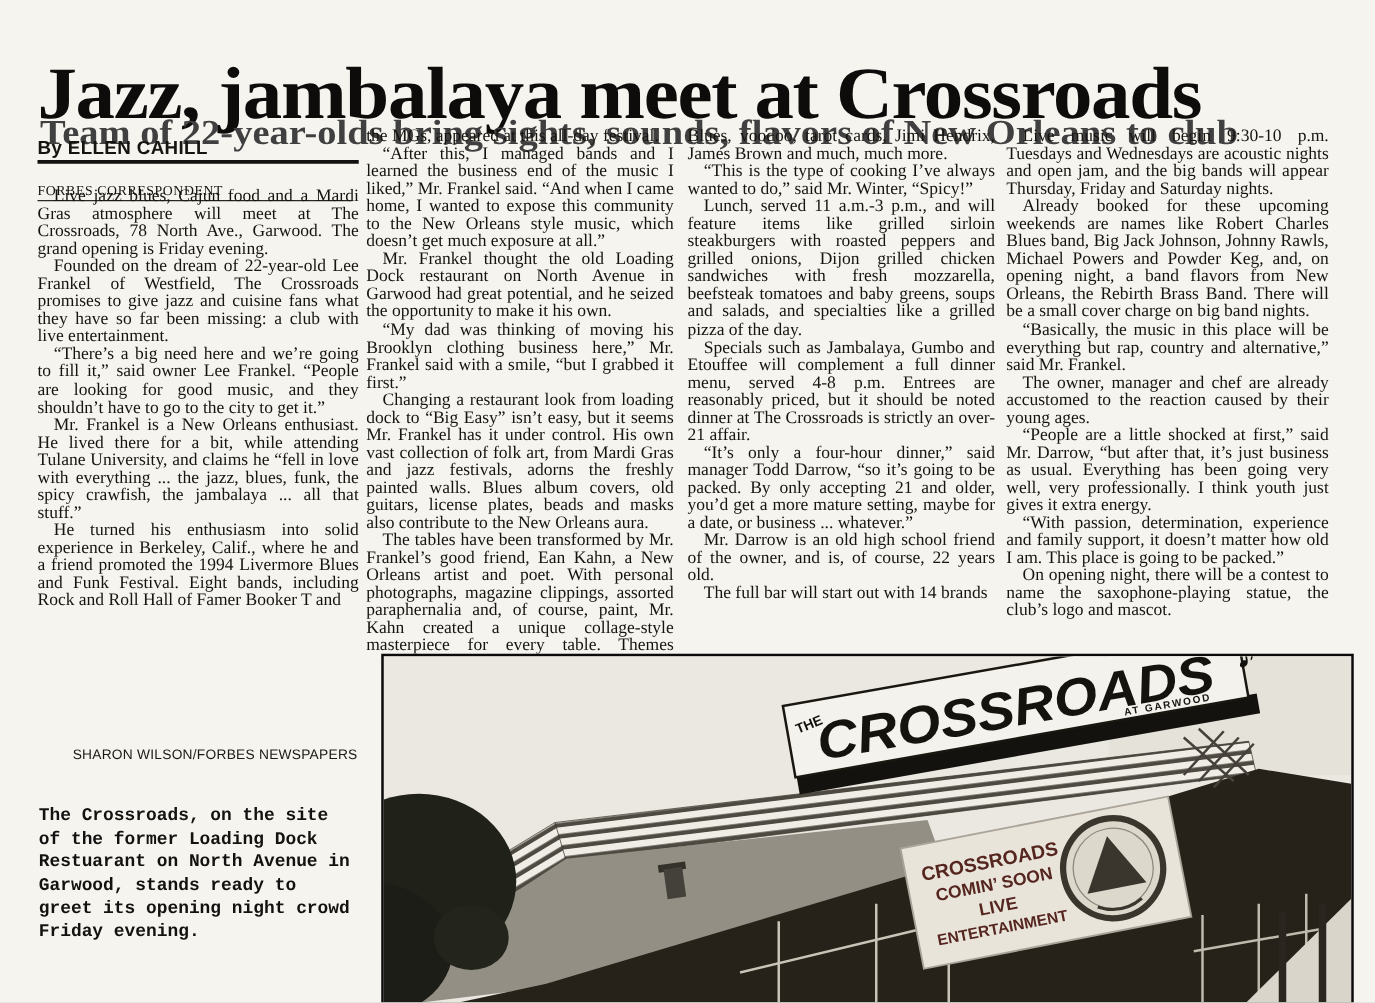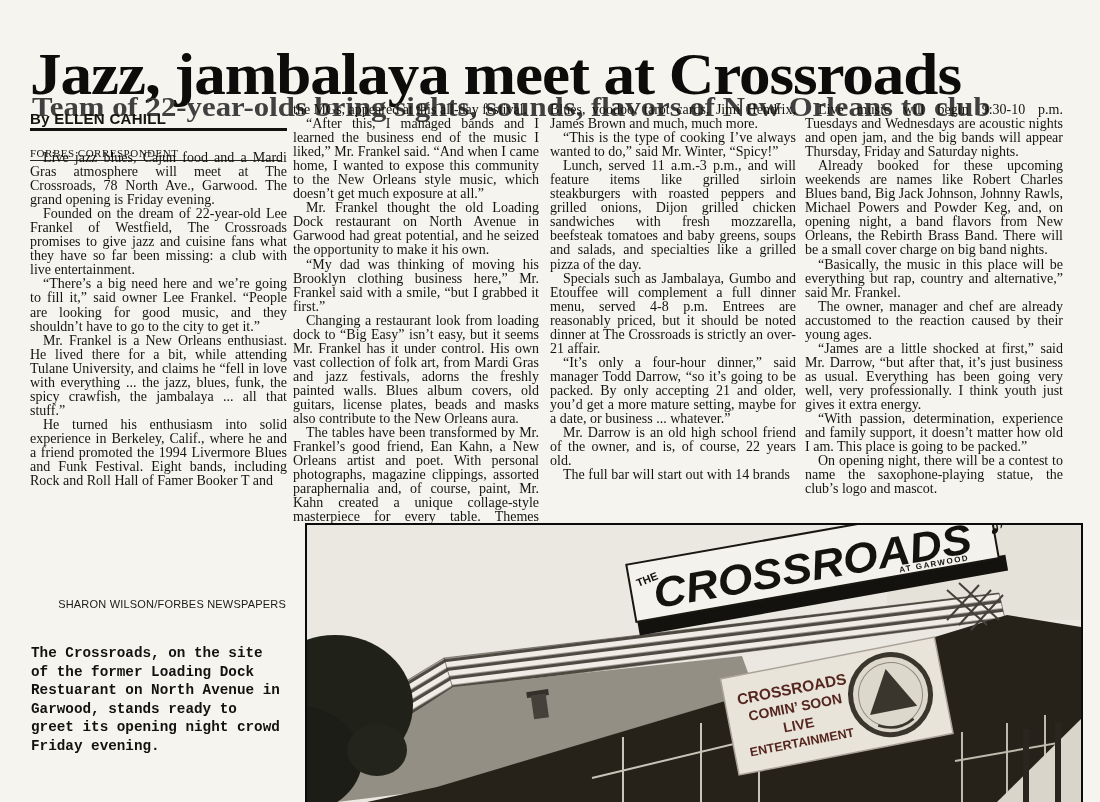--- a/index.html
+++ b/index.html
@@ -79,21 +79,21 @@
       <p class="para">Specials such as Jambalaya, Gumbo and Etouffee will complement a full dinner menu, served 4-8 p.m. Entrees are reasonably priced, but it should be noted dinner at The Crossroads is strictly an over-21 affair.</p>
       <p class="para">“It’s only a four-hour dinner,” said manager Todd Darrow, “so it’s going to be packed. By only accepting 21 and older, you’d get a more mature setting, maybe for a date, or business ... whatever.”</p>
       <p class="para">Mr. Darrow is an old high school friend of the owner, and is, of course, 22 years old.</p>
       <p class="para">The full bar will start out with 14 brands</p>
     </div>
   <div class="col col-4">
       <p class="para">Live music will begin 9:30-10 p.m. Tuesdays and Wednesdays are acoustic nights and open jam, and the big bands will appear Thursday, Friday and Saturday nights.</p>
       <p class="para">Already booked for these upcoming weekends are names like Robert Charles Blues band, Big Jack Johnson, Johnny Rawls, Michael Powers and Powder Keg, and, on opening night, a band flavors from New Orleans, the Rebirth Brass Band. There will be a small cover charge on big band nights.</p>
       <p class="para">“Basically, the music in this place will be everything but rap, country and alternative,” said Mr. Frankel.</p>
       <p class="para">The owner, manager and chef are already accustomed to the reaction caused by their young ages.</p>
-      <p class="para">“James are a little shocked at first,” said Mr. Darrow, “but after that, it’s just business as usual. Everything has been going very well, very professionally. I think youth just gives it extra energy.</p>
+      <p class="para">“People are a little shocked at first,” said Mr. Darrow, “but after that, it’s just business as usual. Everything has been going very well, very professionally. I think youth just gives it extra energy.</p>
       <p class="para">“With passion, determination, experience and family support, it doesn’t matter how old I am. This place is going to be packed.”</p>
       <p class="para">On opening night, there will be a contest to name the saxophone-playing statue, the club’s logo and mascot.</p>
     </div>
 
   <div class="photo-credit">SHARON WILSON/FORBES NEWSPAPERS</div>
   <div class="photo-caption">The Crossroads, on the site of the former Loading Dock Restuarant on North Avenue in Garwood, stands ready to greet its opening night crowd Friday evening.</div>
 
   <div class="photo">
     <svg viewBox="0 0 774 277" width="100%" height="100%" preserveAspectRatio="none">
       <defs>

